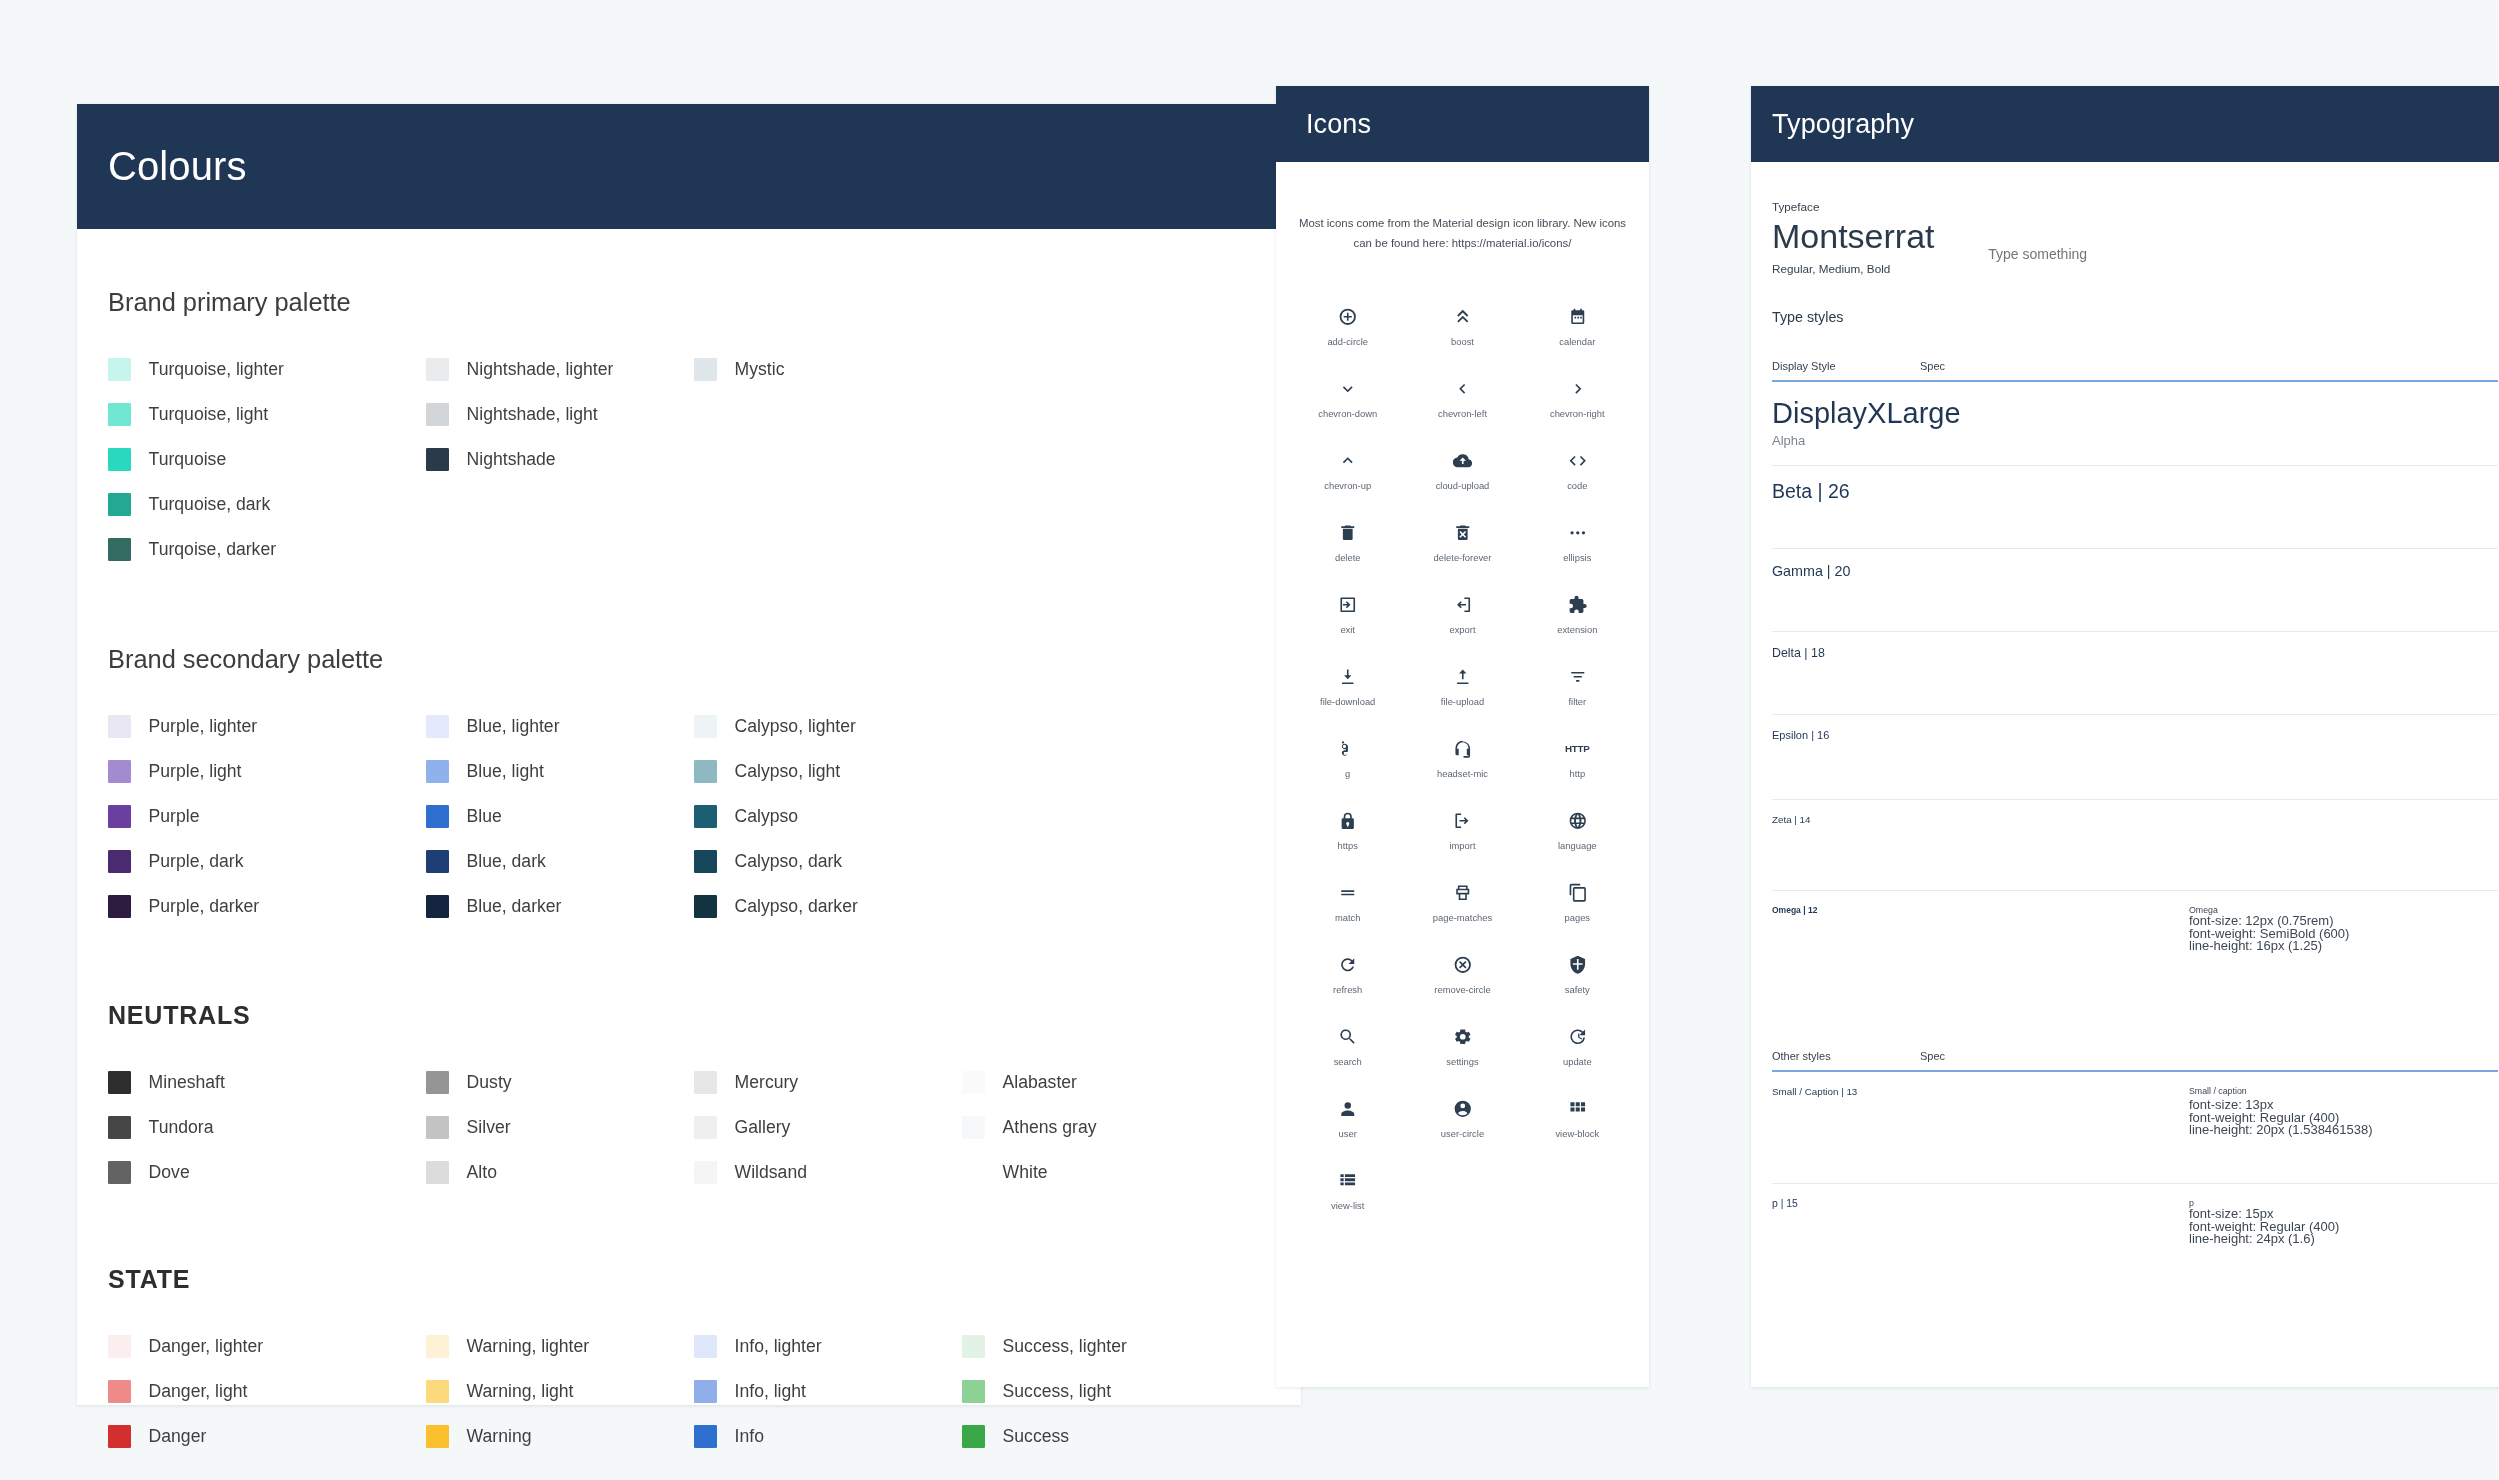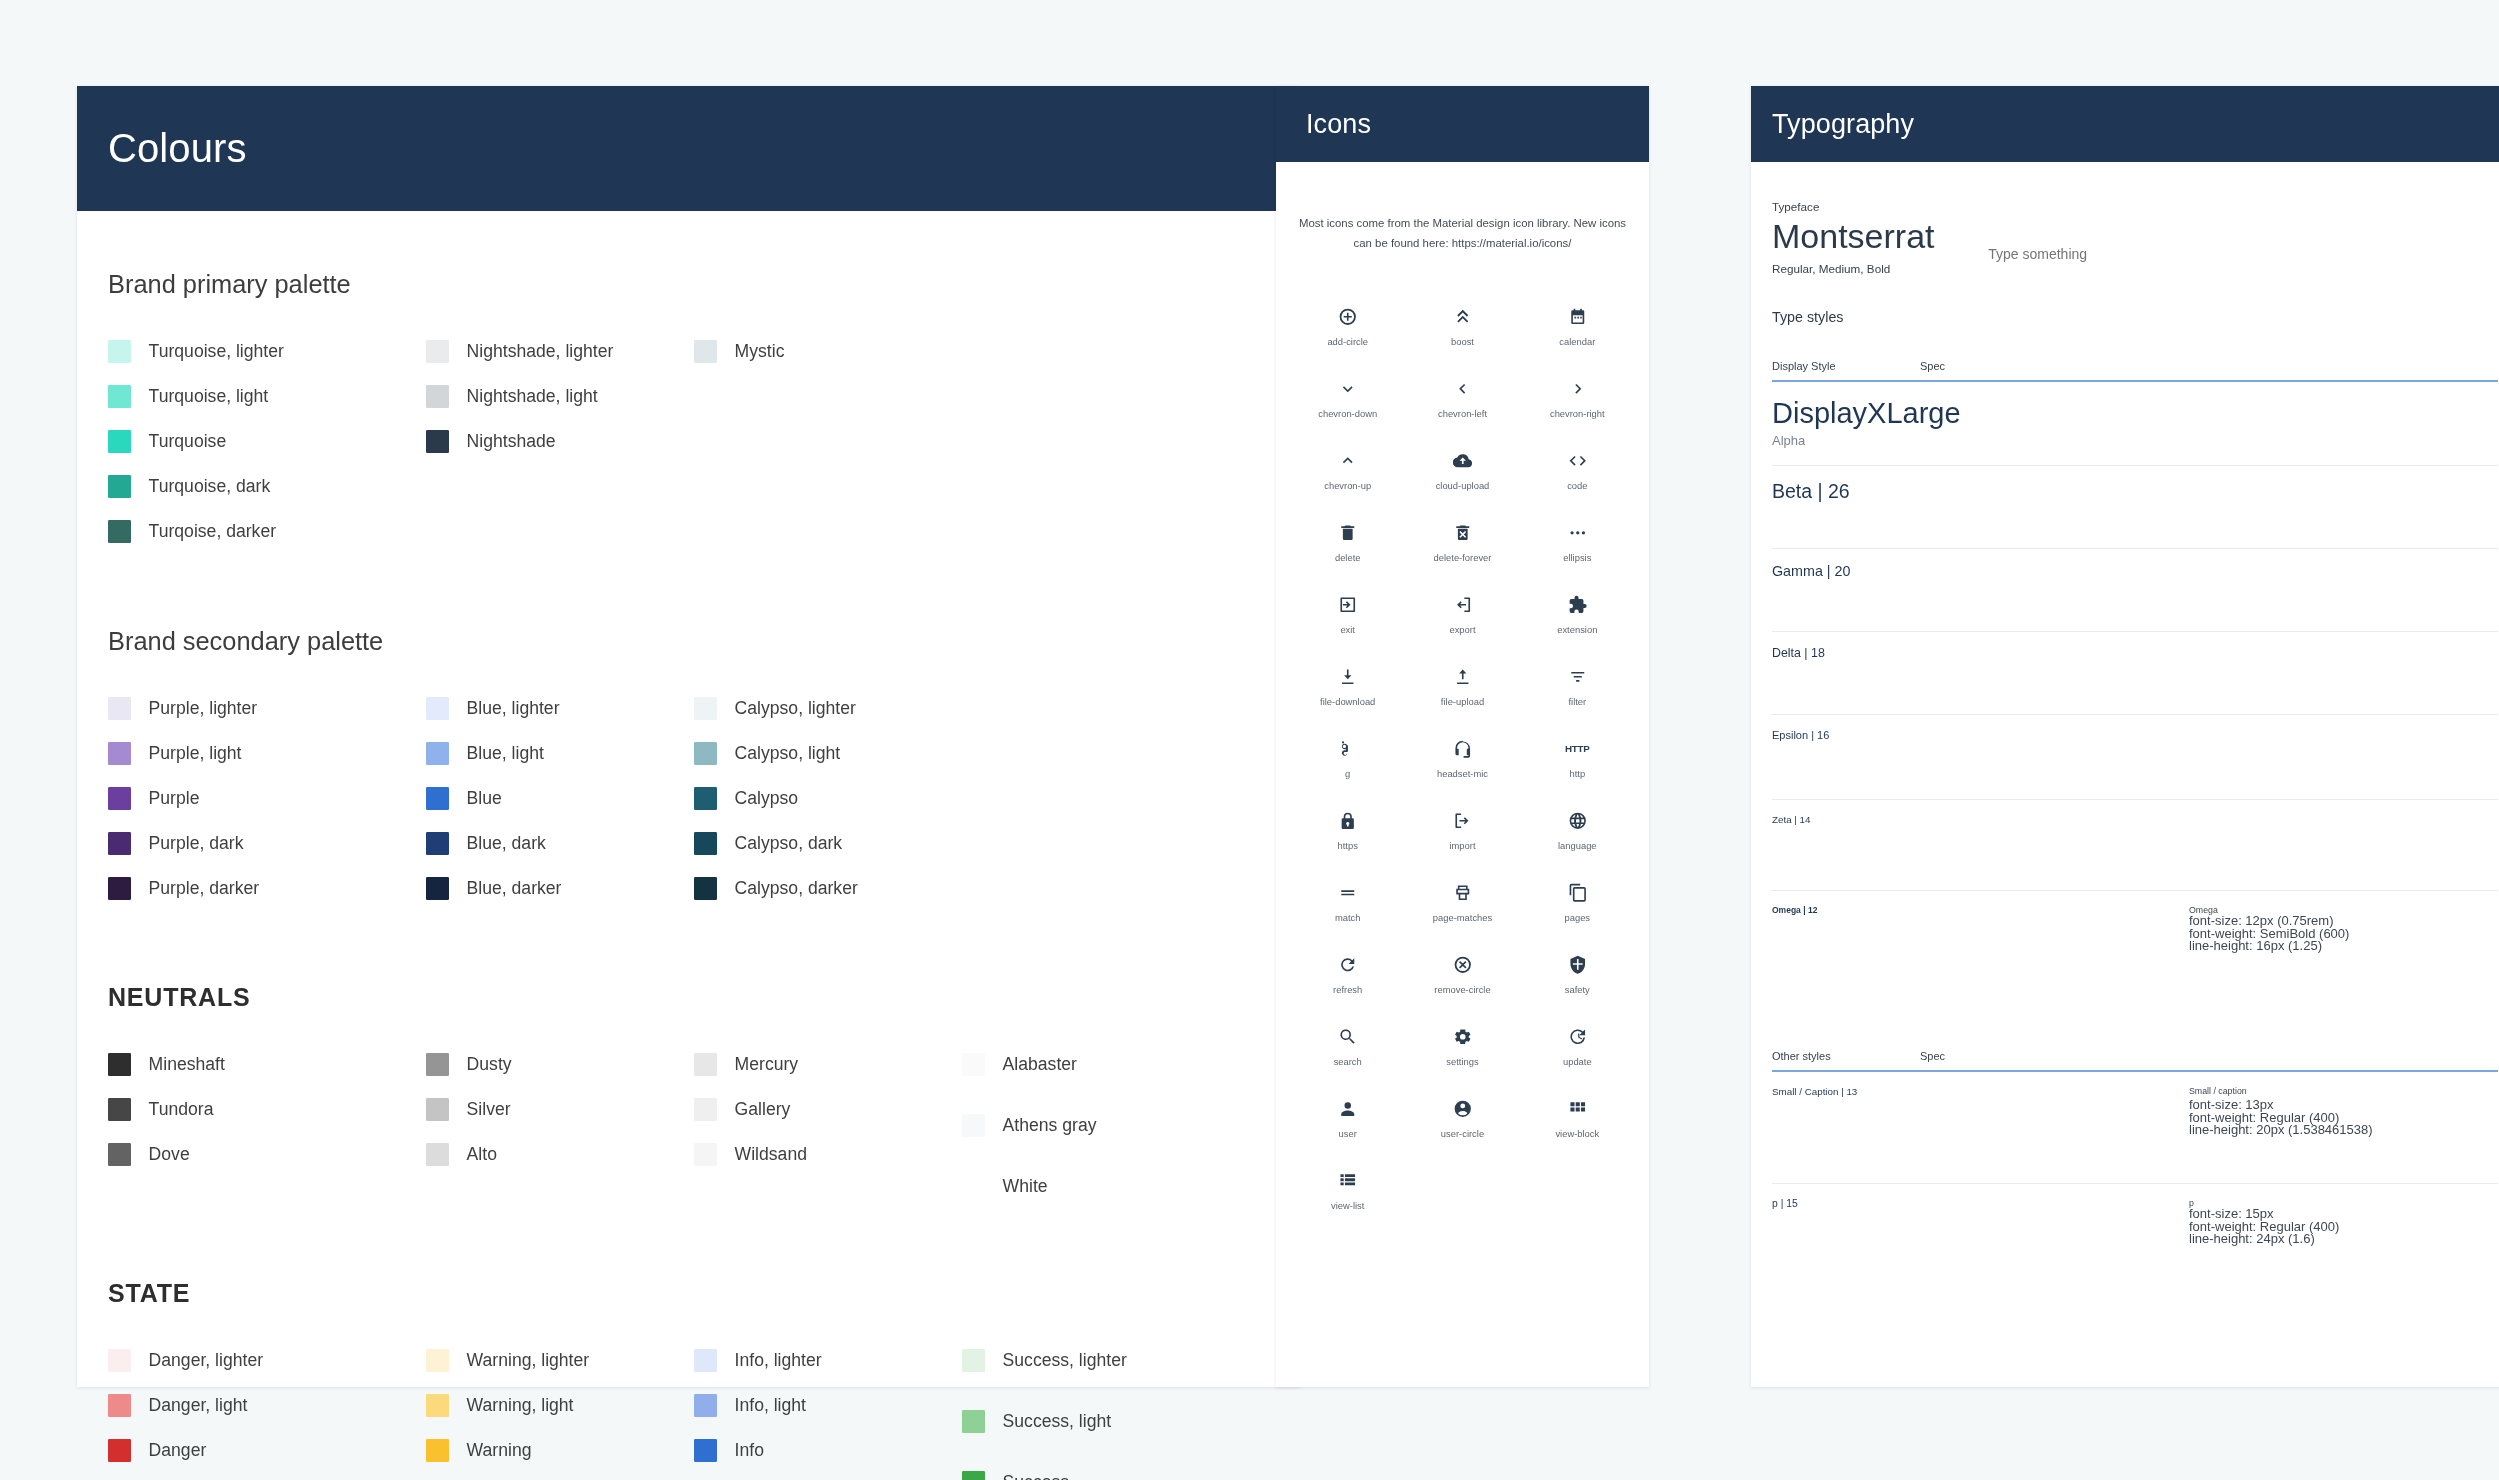--- a/index.html
+++ b/index.html
@@ -19,21 +19,21 @@
   }
   .card-header {
     background: #1f3654;
     color: #ffffff;
     display: flex;
     align-items: center;
   }
   .card-header .title { font-weight: 400; letter-spacing: 0.1px; }
 
   
-  #colours-card { left: 77px; top: 86px; width: 1224px; height: 1301px; }
+  #colours-card { left: 77px; top: 104px; width: 1224px; height: 1301px; }
   #colours-card .card-header { height: 125px; padding-left: 31px; }
   #colours-card .card-header .title { font-size: 40px; }
   #colours-body { padding: 46px 31px 0 31px; }
 
   .group { margin-bottom: 0; }
   .group-title {
     font-size: 25.4px; color: #3d3d3d; font-weight: 400;
     margin-bottom: 30px;
   }
   .group-title.caps {
@@ -51,21 +51,21 @@
   }
   .chip-label {
     font-size: 17.6px; color: #3f3f3f; margin-left: 17.6px;
     white-space: nowrap;
   }
 
   
   .col-w-1 { width: 318px; }
   .col-w-2 { width: 268px; }
   .col-w-3 { width: 268px; }
-  .col-w-4 { width: 268px; gap: 16px; }
+  .col-w-4 { width: 268px; }
 
   .sp-primary { margin-top: 13px; margin-bottom: 73px; }
   .sp-secondary { margin-top: 13px; margin-bottom: 72px; }
   .sp-neutrals { margin-top: 13px; margin-bottom: 70px; }
   .sp-state { margin-top: 13px; }
 
   
   #icons-card { left: 1276px; top: 86px; width: 373px; height: 1301px; }
   #icons-card .card-header { height: 76px; padding-left: 30px; }
   #icons-card .card-header .title { font-size: 27px; }

